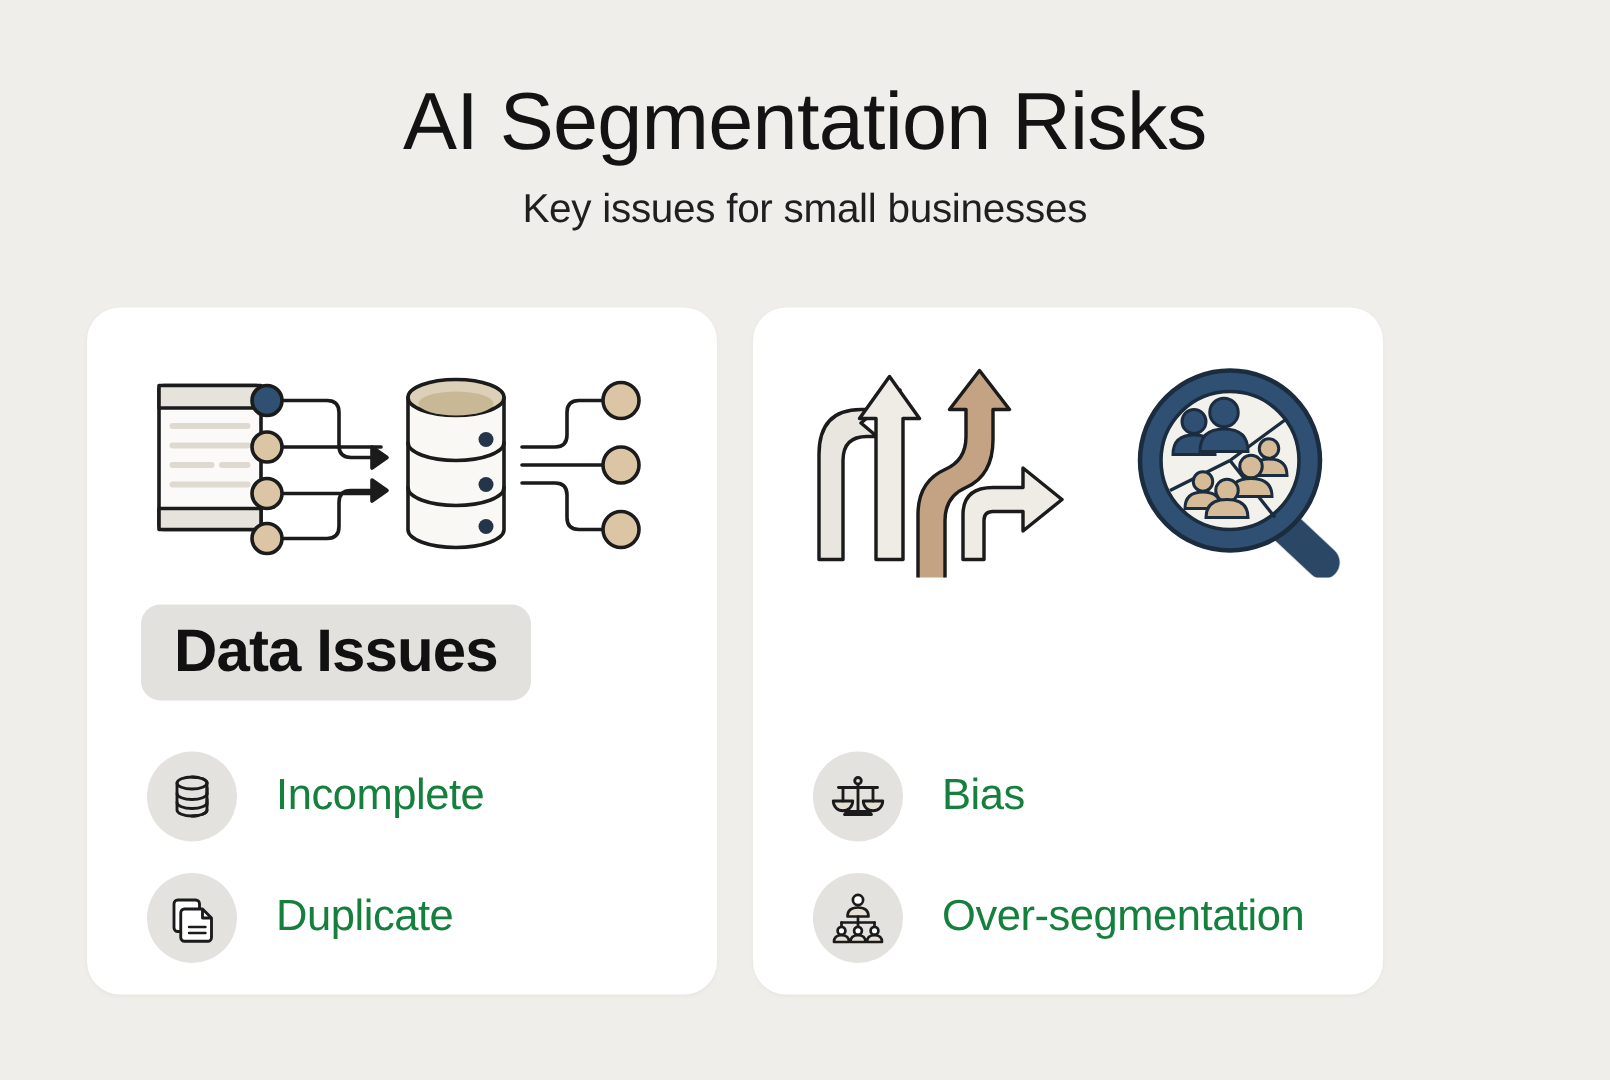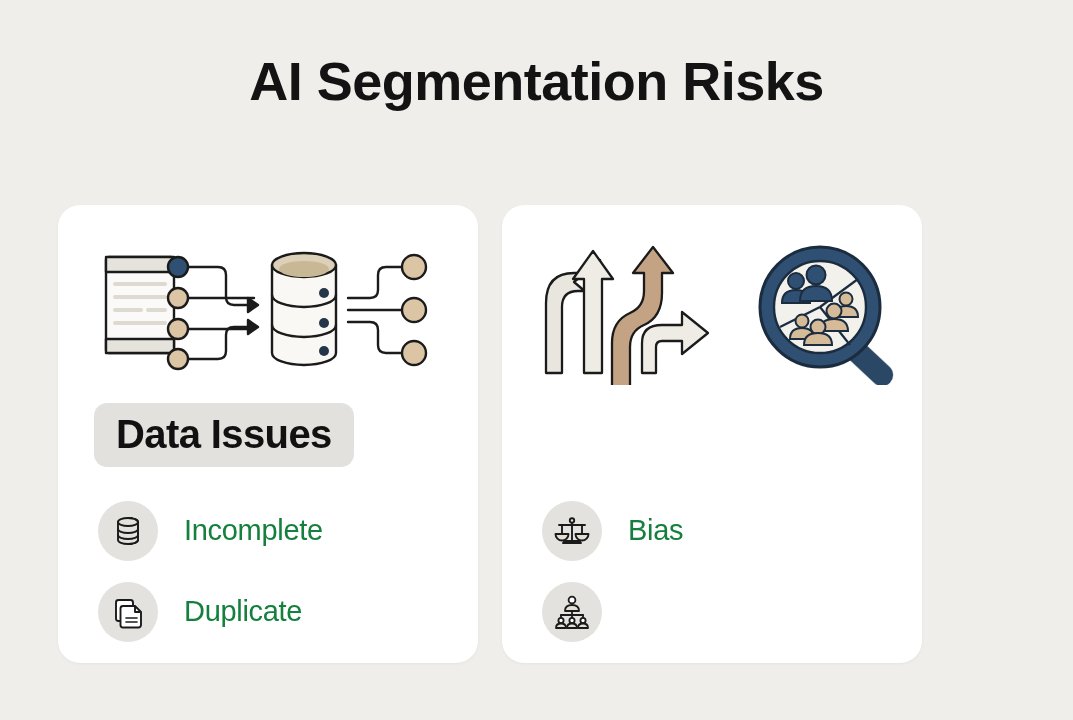--- a/index.html
+++ b/index.html
@@ -22,21 +22,21 @@
   
   .header {
     position: absolute;
     top: 52px;
     left: 0;
     width: 1073px;
     text-align: center;
   }
   .title {
     font-size: 54px;
-    font-weight: bold;
+    font-weight: normal;
     color: #131313;
     letter-spacing: -0.5px;
     line-height: 1.08;
     margin: 0;
   }
   .subtitle {
     font-size: 27px;
     font-weight: normal;
     color: #1f1f1f;
     margin: 14px 0 0 0;
@@ -117,20 +117,21 @@
     white-space: nowrap;
   }
 </style>
 </head>
 <body>
 
 <div class="page">
 
   <div class="header">
     <h1 class="title">AI Segmentation Risks</h1>
+    <p class="subtitle">Key issues for small businesses</p>
   </div>
 
   <div class="cards">
 
     <div class="card">
 
       <div class="illus">
         <svg width="467" height="150" viewBox="0 0 467 150">
           <g stroke="#1b1b1b" stroke-width="2.4" fill="none" stroke-linecap="round" stroke-linejoin="round">
 
@@ -316,19 +317,20 @@
                   <circle cx="7" cy="26.5" r="2.6" fill="#ffffff"></circle>
                   <path d="M2 34 q0-4.5 5-4.5 t5 4.5 z" fill="#e6e0d4"></path>
                   <circle cx="18" cy="26.5" r="2.6" fill="#ffffff"></circle>
                   <path d="M13 34 q0-4.5 5-4.5 t5 4.5 z" fill="#e6e0d4"></path>
                   <circle cx="29" cy="26.5" r="2.6" fill="#ffffff"></circle>
                   <path d="M24 34 q0-4.5 5-4.5 t5 4.5 z" fill="#e6e0d4"></path>
                 </g>
               </g>
             </svg>
           </span>
+          <span class="item-label">Over-segmentation</span>
         </div>
 
       </div>
     </div>
 
   </div>
 </div>
 
 </body></html>

